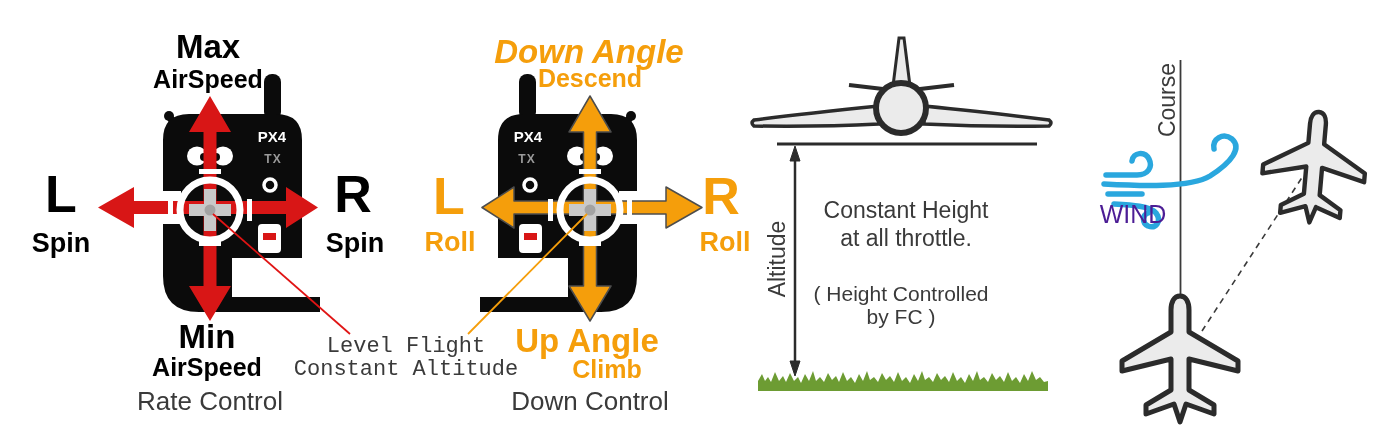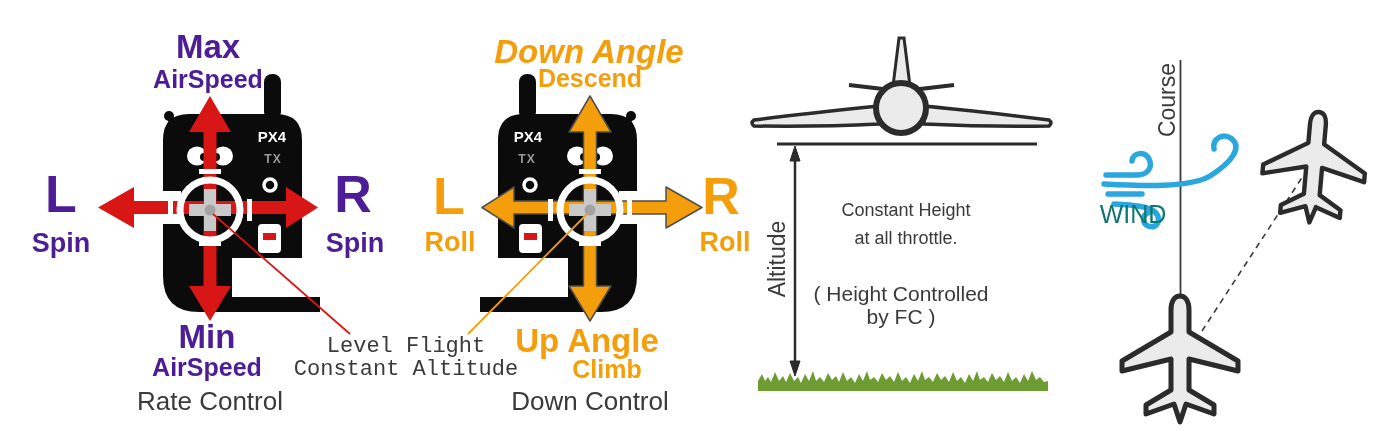--- a/index.html
+++ b/index.html
@@ -1,29 +1,29 @@
 <!DOCTYPE html>
 <html><head>
 <meta charset="utf-8">
 <style>
   html,body{margin:0;padding:0;background:#fff;}
   #canvas{position:relative;width:1400px;height:438px;background:#fff;overflow:hidden;
           font-family:"Liberation Sans","DejaVu Sans",sans-serif;}
   #gfx{position:absolute;left:0;top:0;}
   .lbl{position:absolute;transform:translate(-50%,-50%);white-space:nowrap;text-align:center;line-height:1.05;}
-  .red{color:#4c1d95;font-weight:bold;}
+  .red{color:#000000;font-weight:bold;}
   .orange{color:#f59e0b;font-weight:bold;}
   .ink{color:#3a3a3a;}
-  .blue{color:#0f766e;}
+  .blue{color:#4c1d95;}
   .xl{font-size:52px;}
   .lg{font-size:33px;}
   .md{font-size:25px;}
   .cap{font-size:26px;}
   .callout{font-size:22px;line-height:23px;font-family:Liberation Mono, monospace;}
-  .alt1{font-size:18px;line-height:28px;}
+  .alt1{font-size:23px;line-height:28px;}
   .alt2{font-size:21px;line-height:23px;}
   .rot{transform:translate(-50%,-50%) rotate(-90deg);font-size:23px;}
   .windlbl{font-size:25px;}
 </style>
 </head>
 <body>
 
 <div id="canvas">
 
 <svg id="gfx" width="1400" height="438" viewBox="0 0 1400 438">

